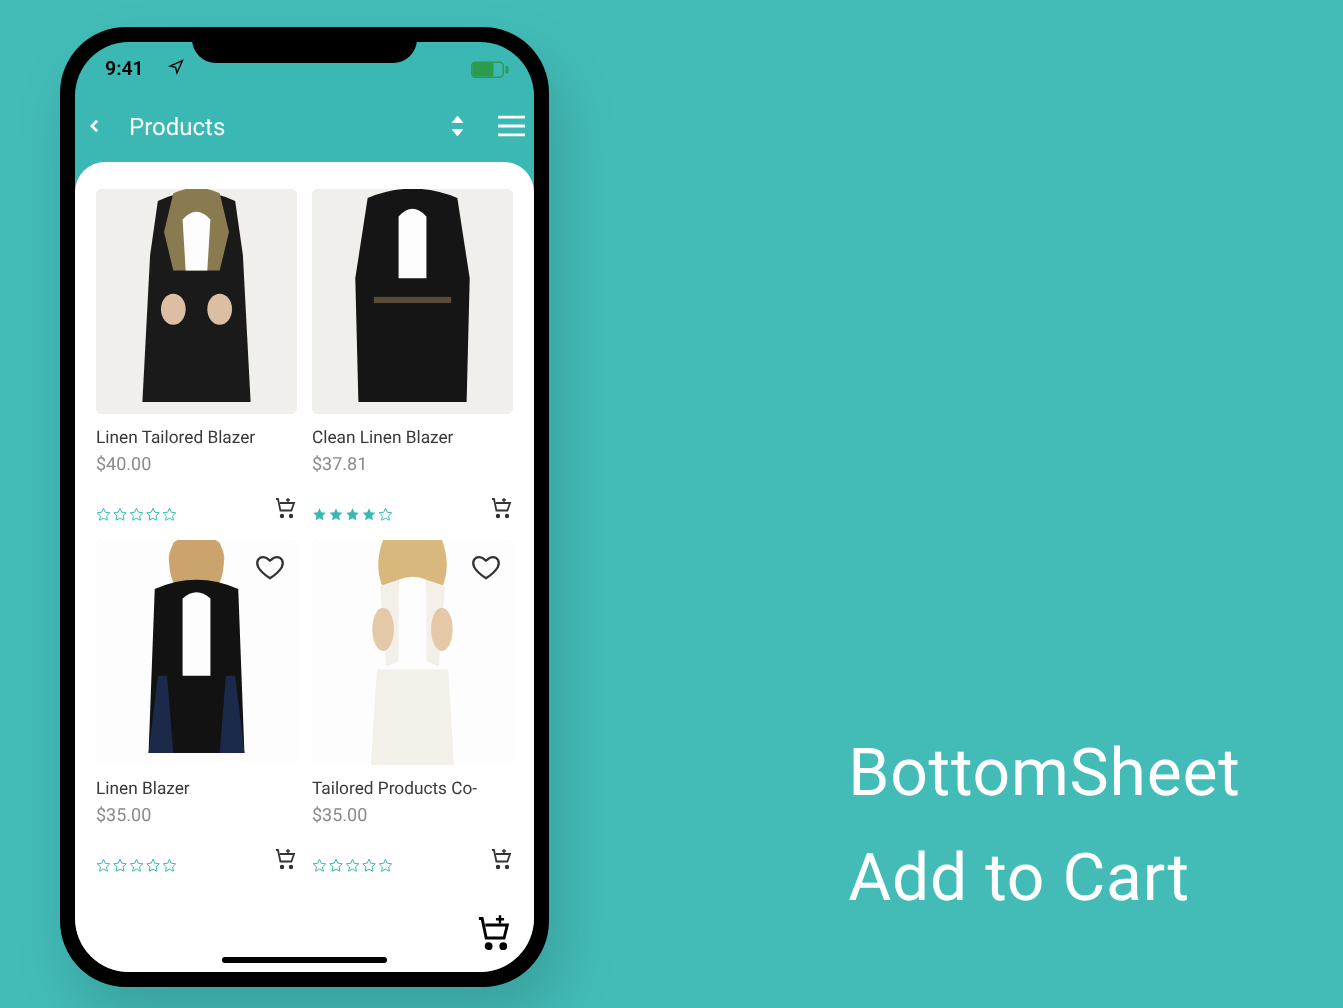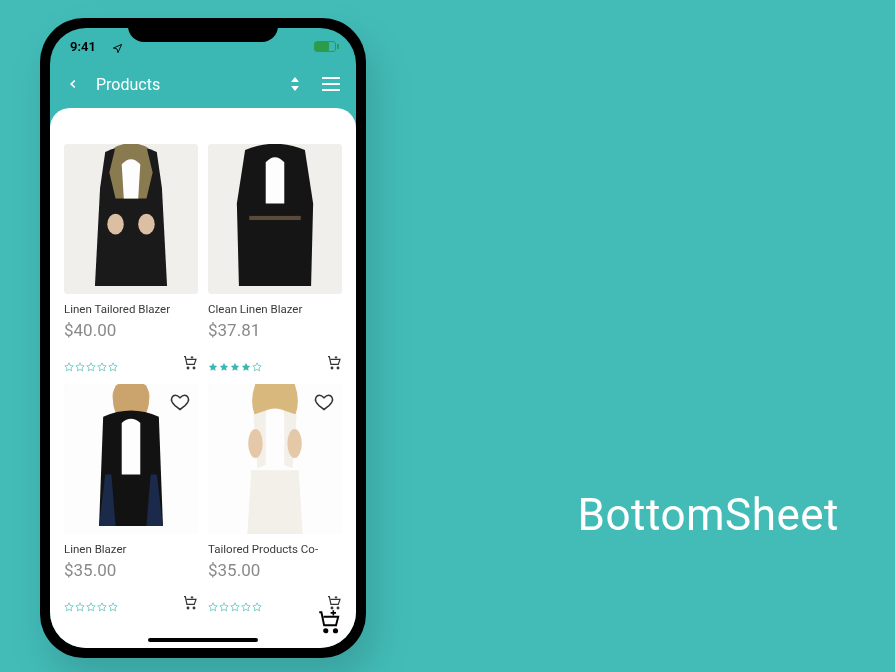--- a/index.html
+++ b/index.html
@@ -6,21 +6,21 @@
   body {
     width: 895px;
     height: 672px;
     background: #43bcb8;
     font-family: -apple-system, BlinkMacSystemFont, "Segoe UI", Roboto, sans-serif;
     position: relative;
     overflow: hidden;
   }
   .page-title {
     position: absolute;
-    right: 56px;
+    right: 68px;
     top: 480px;
     color: #fff;
     font-size: 44px;
     font-weight: 400;
     line-height: 1.6;
     letter-spacing: 0.5px;
   }
   
   .phone {
     position: absolute;
@@ -58,59 +58,59 @@
   .status-bar {
     height: 36px;
     display: flex;
     align-items: center;
     justify-content: space-between;
     padding: 0 20px;
     font-size: 13px;
     font-weight: 600;
     color: #000;
   }
-  .status-left { display: flex; align-items: flex-end; gap: 16px; }
+  .status-left { display: flex; align-items: flex-start; gap: 16px; }
   .battery {
     width: 22px; height: 11px;
     border: 1.5px solid #2b9c4c;
     border-radius: 3px;
     position: relative;
   }
   .battery::after {
     content: ""; position: absolute; right: -4px; top: 2px;
     width: 2px; height: 5px; background: #2b9c4c; border-radius: 0 1px 1px 0;
   }
   .battery-fill { width: 70%; height: 100%; background: #2b9c4c; border-radius:1px; }
   
   .header {
     height: 40px;
     display: flex;
     align-items: center;
-    padding: 0 16px;
+    padding: 0 6px;
     color: #fff;
   }
   .back-btn { width: 20px; display:flex; align-items:center; cursor:pointer; }
   .header-title { font-size: 16px; font-weight: 400; margin-left: 10px; flex:1; }
   .header-actions { display:flex; gap:18px; align-items:center; }
   .icon-btn { width:18px; height:18px; cursor:pointer; color:#fff; display:flex; align-items:center; justify-content:center;}
   
   .panel {
     flex: 1;
     background: #fff;
     border-radius: 20px 20px 0 0;
     margin-top: 4px;
     overflow-y: auto;
     position: relative;
   }
   .panel::-webkit-scrollbar{display:none;}
   .grid {
     display: grid;
     grid-template-columns: 1fr 1fr;
     gap: 14px 10px;
-    padding: 36px 14px 40px;
+    padding: 18px 14px 40px;
   }
   .card { position: relative; }
   .thumb {
     width: 100%;
     height: 150px;
     border-radius: 4px;
     position: relative;
     overflow: hidden;
     background: linear-gradient(180deg,#e9e6e2 0%, #f4f2ef 100%);
     cursor:pointer;
@@ -123,21 +123,21 @@
   }
   .p-name {
     font-size: 11.5px;
     color: #3a3a3a;
     margin-top: 8px;
     white-space: nowrap;
     overflow: hidden;
     text-overflow: ellipsis;
   }
   .p-price {
-    font-size: 17px;
+    font-size: 12px;
     color: #8a8a8a;
     margin-top: 4px;
   }
   .p-foot {
     display: flex;
     justify-content: space-between;
     align-items: center;
     margin-top: 14px;
   }
   .stars { display:flex; gap:1px; }
@@ -157,20 +157,21 @@
   .home-bar {
     position:absolute; bottom:6px; left:50%; transform:translateX(-50%);
     width:110px; height:4px; background:#000; border-radius:3px;
   }
 </style>
 </head>
 <body>
 
 <div class="page-title">
   <div>BottomSheet</div>
+  <div>Add to Cart</div>
 </div>
 
 <div class="phone">
   <div class="notch"></div>
   <div class="screen">
 
     <div class="status-bar">
       <div class="status-left">
         <span>9:41</span>
         <svg width="11" height="11" viewBox="0 0 24 24" fill="none" stroke="currentColor" stroke-width="2">

